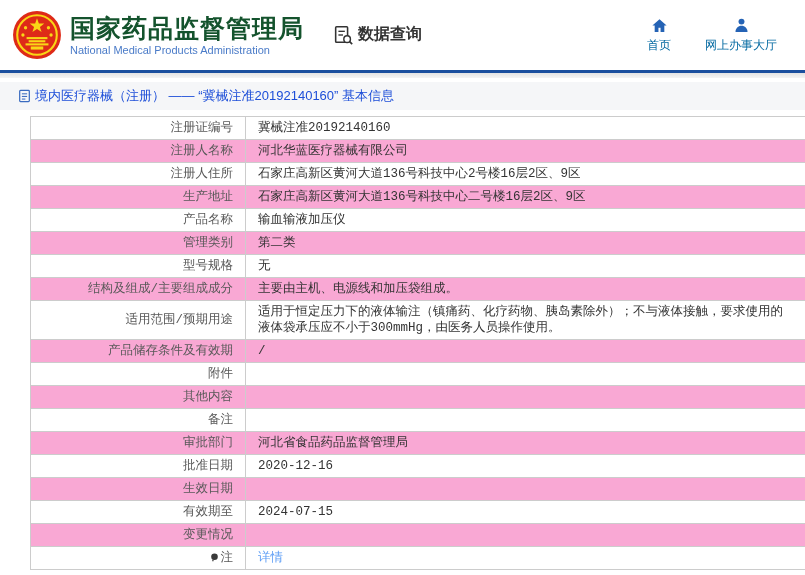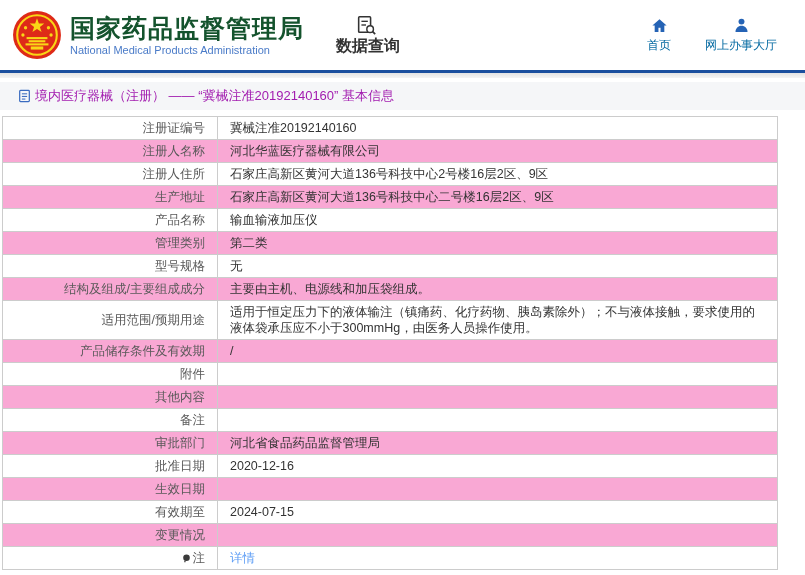--- a/index.html
+++ b/index.html
@@ -5,39 +5,39 @@
   * { margin:0; padding:0; box-sizing:border-box; }
   html,body { width:805px; height:575px; background:#ffffff; overflow:hidden;
     font-family:"Liberation Sans","DejaVu Sans",sans-serif; }
 
   
   .header { height:70px; display:flex; align-items:center; padding-left:12px; background:#fff; }
   .logo { width:50px; height:50px; flex:0 0 auto; }
   .title-block { margin-left:8px; }
   .agency-name { font-size:25px; font-weight:bold; color:#14532d; letter-spacing:1px; line-height:27px; }
   .agency-name-en { font-size:11px; color:#4a7bc8; margin-top:2px; }
-  .nav-query { display:flex; align-items:center; margin-left:28px; cursor:pointer;flex-direction:column; }
+  .nav-query { display:flex; align-items:flex-start; margin-left:28px; cursor:pointer; }
   .nav-query svg { width:22px; height:22px; }
   .nav-query-label { font-size:16px; color:#333; margin-left:4px; font-weight:bold; }
   .header-spacer { flex:1; }
   .header-right { display:flex; gap:34px; margin-right:28px; }
   .hdr-link { display:flex; flex-direction:column; align-items:center; cursor:pointer; }
   .hdr-link svg { width:17px; height:17px; }
   .hdr-link-label { font-size:12px; color:#0369a1; margin-top:3px; white-space:nowrap; }
 
   .header-line { height:3px; background:#1b4f9e; }
   .header-shadow { height:5px; background:linear-gradient(#e3e3e3,#f4f4f4); }
 
   
   .breadcrumb { margin-top:4px; height:28px; background:#f5f6f8; display:flex; align-items:center; padding-left:18px; }
   .breadcrumb svg { width:13px; height:14px; flex:0 0 auto; }
-  .breadcrumb-text { font-size:13px; color:#a21caf; margin-left:4px; }
+  .breadcrumb-text { font-size:13px; color:#1d4ed8; margin-left:4px; }
 
   
-  .table-wrap { margin:6px 15px 0 2px; }
+  .table-wrap { margin:6px 15px 0 30px;font-family:Liberation Mono, monospace; }
   table.info { width:775px; border-collapse:collapse; table-layout:fixed; }
   table.info td { border:1px solid #cccccc; font-size:12.5px; height:22px;
     padding:3px 12px; vertical-align:middle; line-height:16px; }
   td.label-cell { width:215px; text-align:right; color:#595959; }
   td.value-cell { width:560px; text-align:left; color:#333; word-break:break-all; }
   tr.alt td { background:#f9a8d4; }
   a.detail-link { color:#5b9cf5; text-decoration:none; cursor:pointer; }
   .note-dot { display:inline-block; vertical-align:-1px; margin-right:2px; }
 </style>
 </head>

